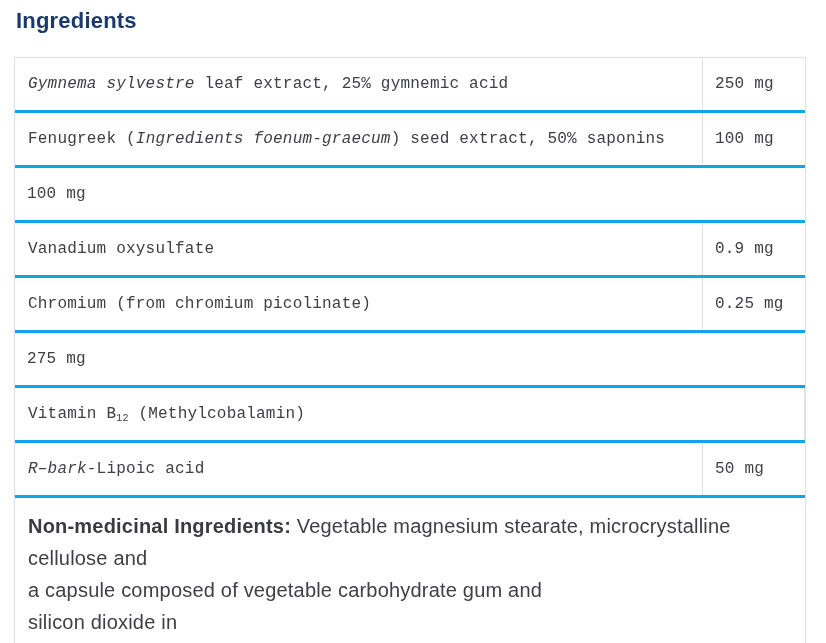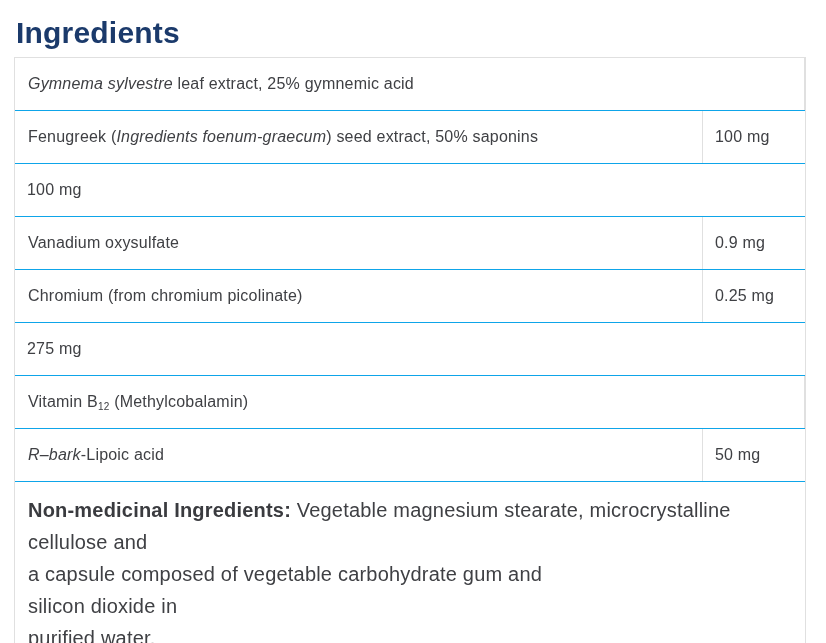--- a/index.html
+++ b/index.html
@@ -13,42 +13,43 @@
     overflow: hidden;
   }
   .page {
     position: relative;
     width: 826px;
     height: 643px;
   }
   .heading {
     position: absolute;
     left: 16px;
-    top: 16px;
+    top: 8px;
     margin: 0;
-    font-size: 30px;
+    font-size: 22px;
     font-weight: 800;
     letter-spacing: 0.2px;
     color: #1b3a6b;
   }
   .ing-table {
     position: absolute;
     left: 14px;
     top: 57px;
     width: 792px;
     border: 1px solid #e0e0e0;
     box-sizing: border-box;
     background: #ffffff;
   }
   .row {
     display: flex;
     height: 52px;
-    border-bottom: 1px solid #0ea5e9;
+    border-bottom: 3px solid #0ea5e9;
     font-size: 16px;
     letter-spacing: 0.2px;
+    font-family: Liberation Mono, monospace;
   }
   .cell-name {
     flex: 1;
     display: flex;
     align-items: center;
     padding-left: 13px;
     border-right: 1px solid #e0e0e0;
   }
   .cell-name i { font-style: italic; }
   .cell-name sub {
@@ -82,20 +83,21 @@
 
 <div class="page">
   <h2 class="heading">Ingredients</h2>
 
   <div class="ing-table">
     <div id="rows-container">
         <div class="row">
           <div class="cell-name">
             <span><i>Gymnema sylvestre</i><span> leaf extract, 25% gymnemic acid</span></span>
           </div>
+          <div class="cell-amount">250 mg</div>
         </div>
         <div class="row">
           <div class="cell-name">
             <span><span>Fenugreek (</span><i>Ingredients foenum-graecum</i><span>) seed extract, 50% saponins</span></span>
           </div>
           <div class="cell-amount">100 mg</div>
         </div>
         <div class="row">
           <div class="cell-amount">100 mg</div>
         </div>

